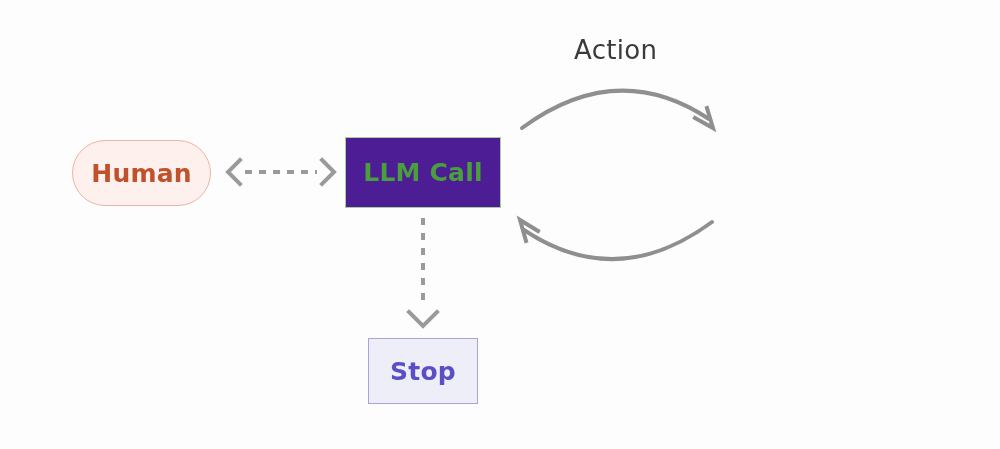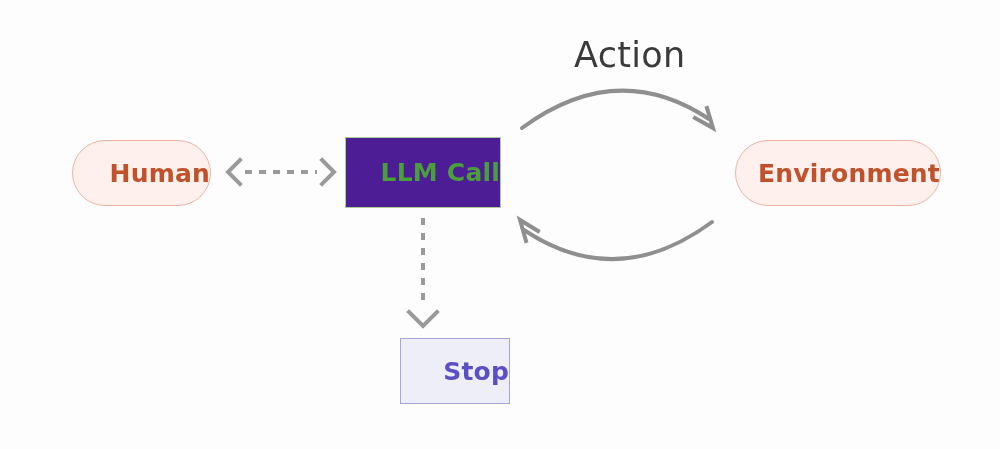--- a/index.html
+++ b/index.html
@@ -16,21 +16,21 @@
   #canvas {
     position: relative;
     width: 1000px;
     height: 449px;
     background: #fdfdfd;
   }
   .node {
     position: absolute;
     display: flex;
     align-items: center;
-    justify-content: flex-end;
+    justify-content: center;
     box-sizing: border-box;
     text-align: center;
     letter-spacing: 0.2px;
   }
   .node-label {
     display: block;
     white-space: nowrap;
   }
 
   
@@ -78,28 +78,27 @@
   #node-stop {
     left: 368px;
     top: 338px;
     width: 110px;
     height: 66px;
     background: #eeeef8;
     border: 1.6px solid #a7a4dc;
     color: #5a4fc4;
     font-size: 25px;
     font-weight: bold;
-    margin-left: 32px;
   }
 
   
   .edge-label {
     position: absolute;
     color: #3a3a3a;
-    font-size: 35px;
+    font-size: 26px;
     white-space: nowrap;
     letter-spacing: 0.3px;
   }
   #label-action {
     left: 574px;
     top: 35px;
   }
   #label-feedback {
     left: 556px;
     top: 276px;
@@ -154,23 +153,20 @@
   </svg>
 
   <div class="node" id="node-human">
     <span class="node-label">Human</span>
   </div>
 
   <div class="node" id="node-llm-call">
     <span class="node-label">LLM Call</span>
   </div>
 
-  <div class="node" id="node-environment">
-    <span class="node-label">Environment</span>
-  </div>
 
   <div class="node" id="node-stop">
     <span class="node-label">Stop</span>
   </div>
 
   <div class="edge-label" id="label-action">Action</div>
 
 
 </div>
 

